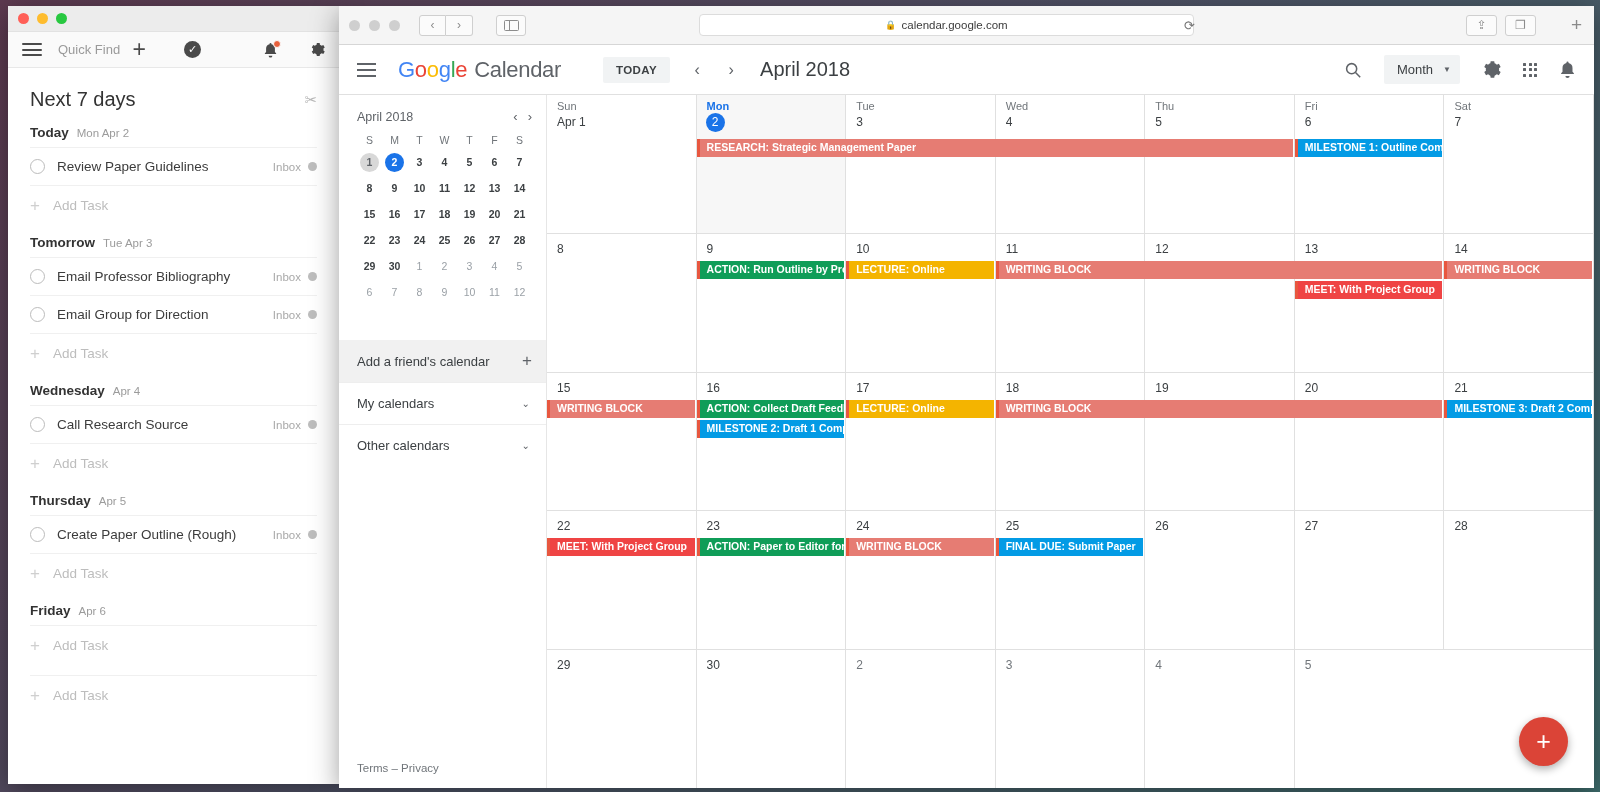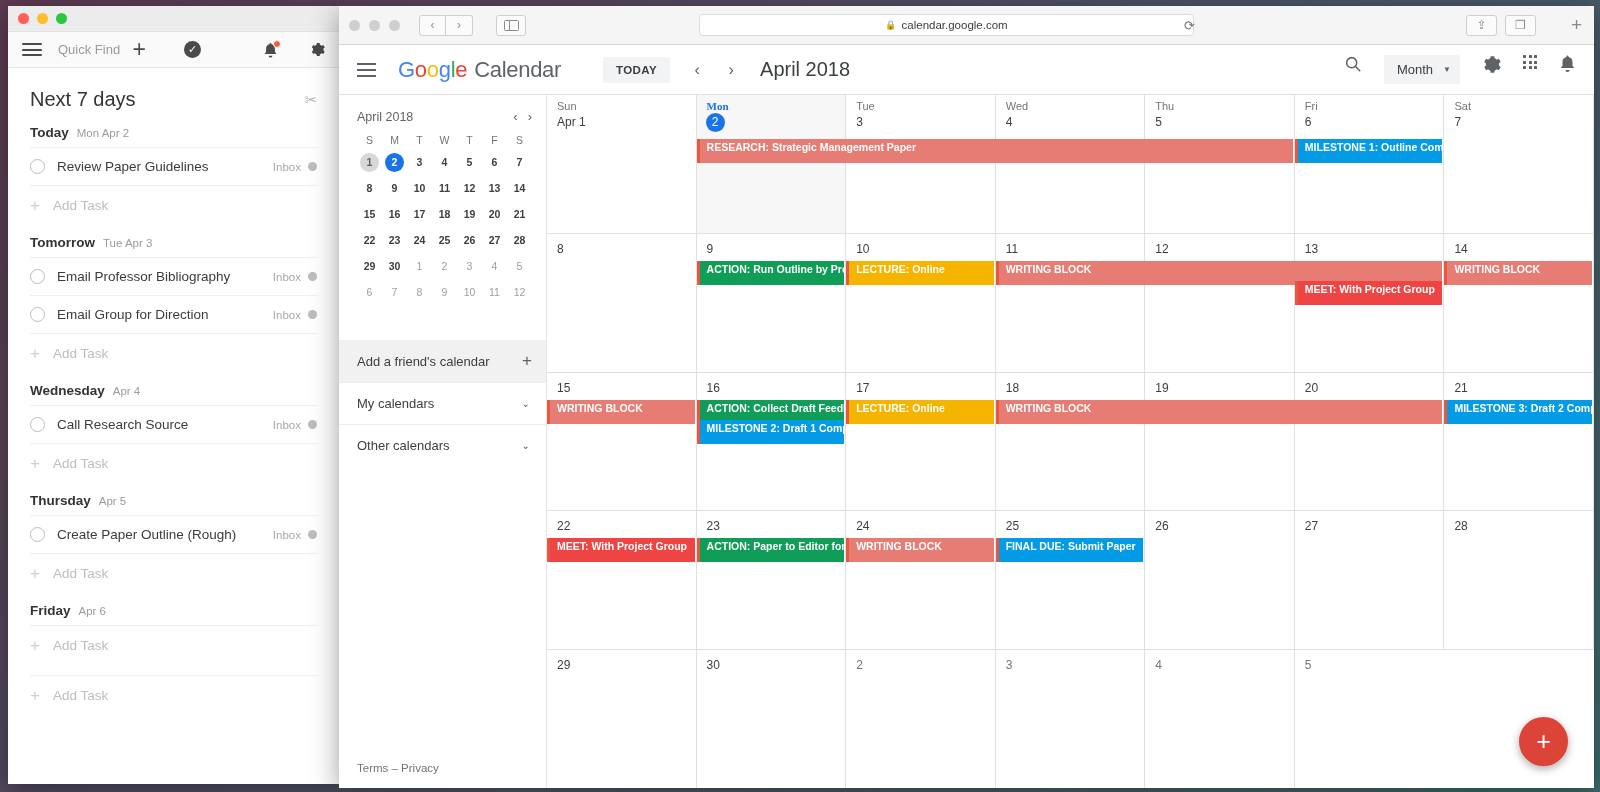--- a/index.html
+++ b/index.html
@@ -132,21 +132,21 @@
   .logo .cal { color:#5f6368; font-weight:300; margin-left:7px; }
   .today-btn {
     margin-left:42px; background:#f1f3f4; color:#3c4043;
     font-size:11.5px; font-weight:bold; letter-spacing:.4px;
     padding:7px 13px; border-radius:2px; cursor:pointer;
   }
   .arrow-btn { width:30px;height:30px; display:flex;align-items:center;justify-content:center;
     color:#5f6368; font-size:16px; cursor:pointer; }
   .nav-arrows { display:flex; margin-left:12px; gap:4px; }
   .gc-title { font-size:20px; color:#3c4043; font-weight:400; margin-left:14px; }
-  .gc-right { margin-left:auto; display:flex; align-items:flex-start; gap:22px; }
+  .gc-right { margin-left:auto; display:flex; align-items:center; gap:22px; }
   .view-select {
     background:#f1f3f4; color:#3c4043; font-size:13px;
     padding:7px 9px 7px 13px; border-radius:2px; display:flex;align-items:center;gap:10px; cursor:pointer;
   }
   .caret { font-size:8px; color:#5f6368; }
   .hicon { color:#5f6368; cursor:pointer; display:flex;align-items:center; }
   .grid-icon { display:grid; grid-template-columns:repeat(3,3px); gap:2.5px; }
   .grid-icon i { width:3px;height:3px;background:#5f6368;border-radius:.5px;display:block; }
 
   
@@ -181,31 +181,31 @@
   .terms { position:absolute; left:18px; bottom:14px; font-size:11.5px; color:#70757a; }
 
   
   .month-grid { flex:1; display:flex; flex-direction:column; position:relative; background:#fff; }
   .week-row { flex:1; display:grid; grid-template-columns:repeat(7,1fr); border-bottom:1px solid #e0e0e0; position:relative; }
   .week-row:last-child { border-bottom:none; }
   .daycell { border-right:1px solid #e0e0e0; position:relative; padding-top:5px; }
   .daycell:last-child { border-right:none; }
   .daycell.today-col { background:#f7f7f7; }
   .dow-label { font-size:11px; color:#70757a; text-align:left; padding-left:10px; }
-  .dow-label.today-txt { color:#1a73e8; font-weight:bold;font-family:Liberation Serif, serif; }
+  .dow-label.today-txt { color:#1a73e8; font-weight:bold; }
   .daynum { font-size:12px; color:#3c4043; padding-left:10px; display:inline-block; }
   .daynum.muted { color:#70757a; }
   .daynum.today-pill {
     background:#1a73e8; color:#fff; border-radius:50%;
     width:19px;height:19px;line-height:19px;text-align:center; padding:0; margin-left:9px;
   }
 
   
   .ev {
-    position:absolute; height:24px; line-height:17px;
+    position:absolute; height:18px; line-height:17px;
     font-size:10.5px; font-weight:bold; color:#fff;
     padding-left:7px; overflow:hidden; white-space:nowrap;
     border-left:3px solid #e8573f; cursor:pointer;
   }
   .ev.red    { background:#e67c73; }
   .ev.blue   { background:#039be5; }
   .ev.green  { background:#0f9d58; }
   .ev.yellow { background:#f4b400; }
   .ev.purple { background:#ef4444; }
 

